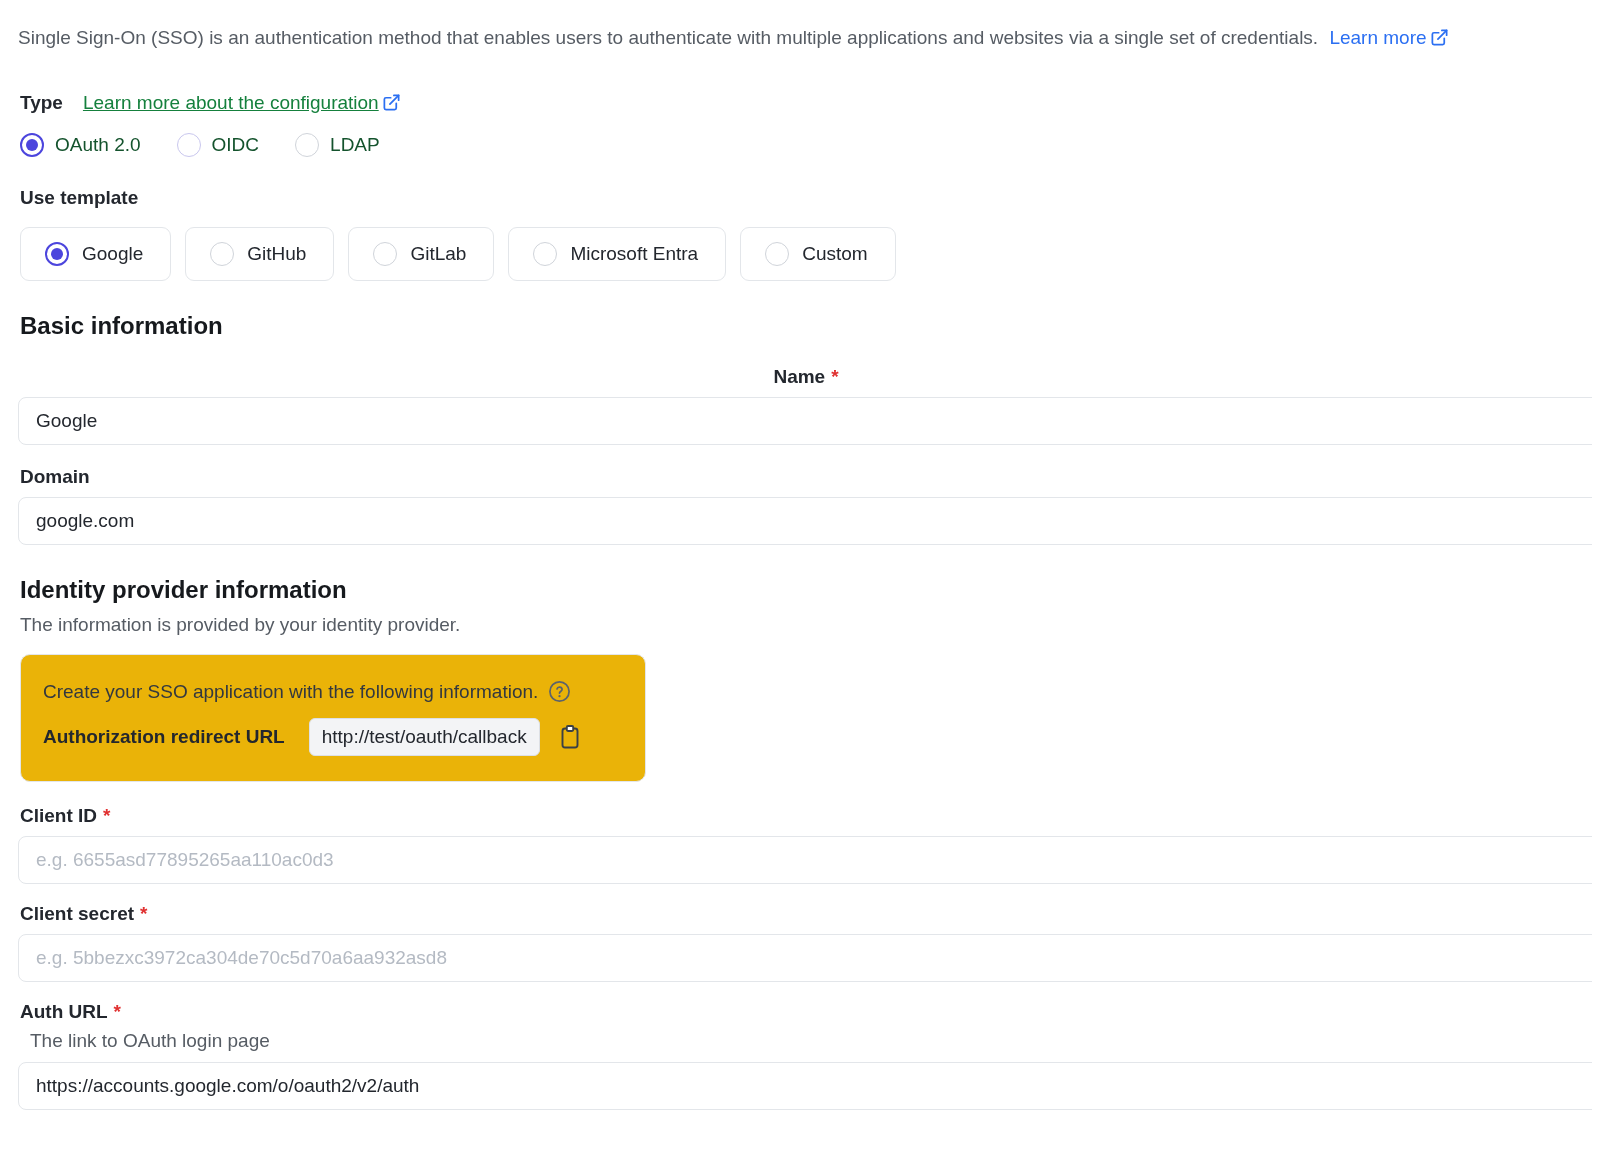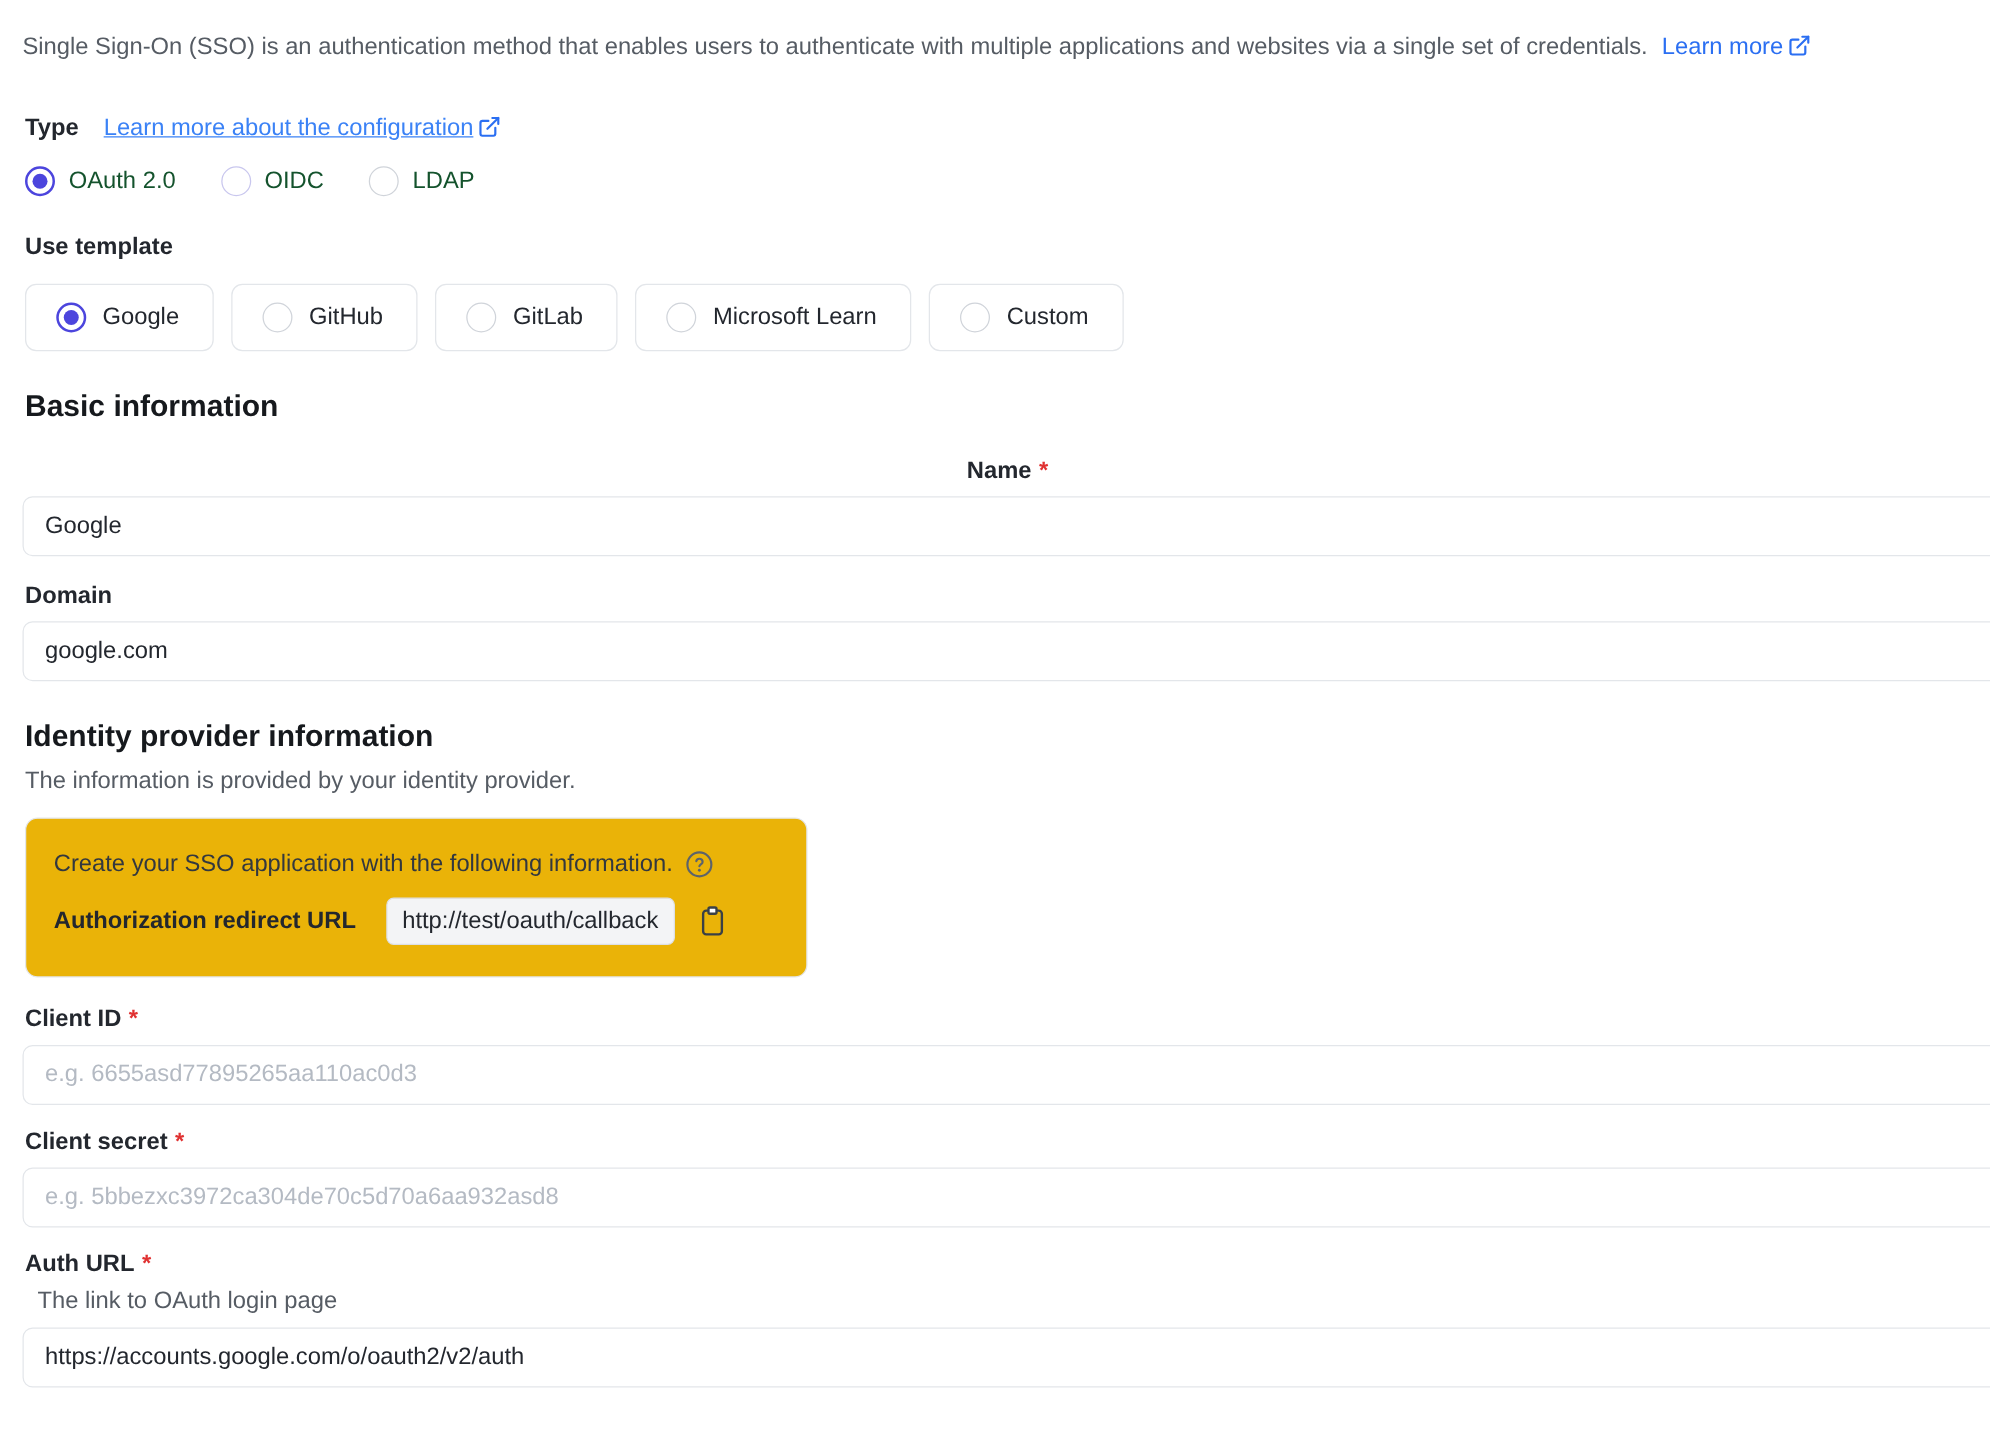--- a/index.html
+++ b/index.html
@@ -2,21 +2,21 @@
 <html><head>
 <meta charset="utf-8">
 <style>
   * { margin:0; padding:0; box-sizing:border-box; }
   html,body { width:1600px; height:1162px; overflow:hidden; background:#ffffff; }
   body { font-family:"Liberation Sans", sans-serif; color:#23272e; }
   .page { position:relative; width:1592px; height:1162px; padding:25px 0 0 18px; overflow:hidden; }
 
   .intro { font-size:19px; line-height:26px; color:#565c64; white-space:nowrap; }
   a.link-blue { color:#2b6ff2; text-decoration:none; cursor:pointer; }
-  a.link-underline { color:#3b82f6; text-decoration:underline; cursor:pointer; }
+  a.link-underline { color:#15803d; text-decoration:underline; cursor:pointer; }
   a.link-indigo { color:#4c45dd; text-decoration:none; font-weight:600; cursor:pointer; }
   .ext-icon { display:inline-block; vertical-align:-3px; margin-left:3px; }
 
   .type-row { margin-top:36px; font-size:19px; line-height:26px; display:flex; align-items:flex-start; gap:20px; margin-left:2px; }
   .type-label, .field-label, .section-sublabel { font-weight:600; color:#23272e; }
 
   .radio-row { margin-top:14px; display:flex; align-items:center; gap:36px; margin-left:2px; }
   .radio-option { display:flex; align-items:center; gap:11px; font-size:19px; color:#14532d; cursor:pointer; }
   .radio { width:24px; height:24px; border-radius:50%; background:#fff; border:1.5px solid #d0d4da; position:relative; flex:0 0 auto; }
   .radio.tint { border-color:#c9c7ee; }
@@ -100,21 +100,21 @@
     <div class="template-card">
       <span class="radio"></span>
       <span>GitHub</span>
     </div>
     <div class="template-card">
       <span class="radio"></span>
       <span>GitLab</span>
     </div>
     <div class="template-card">
       <span class="radio"></span>
-      <span>Microsoft Learn</span>
+      <span>Microsoft Entra</span>
     </div>
     <div class="template-card">
       <span class="radio"></span>
       <span>Custom</span>
     </div>
   </div>
 
   <h2 class="section-heading">Basic information</h2>
 
   <div class="field-label-row mt24">

